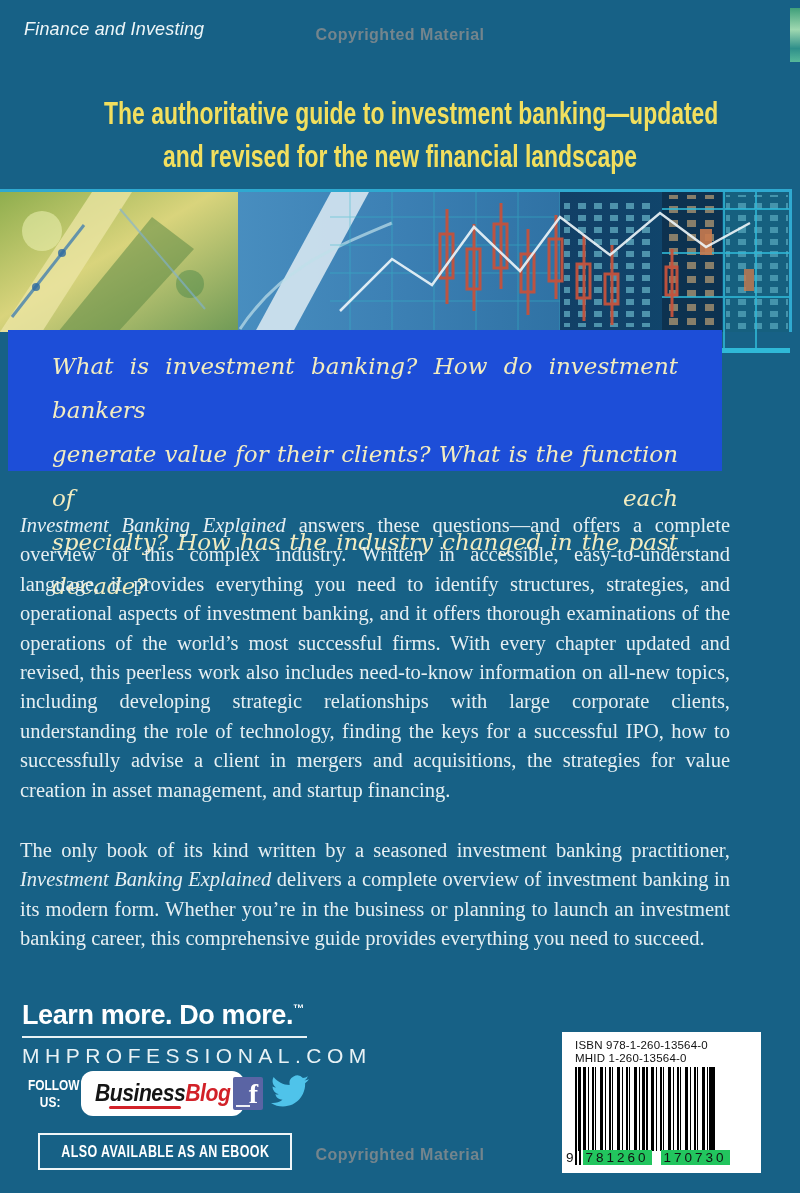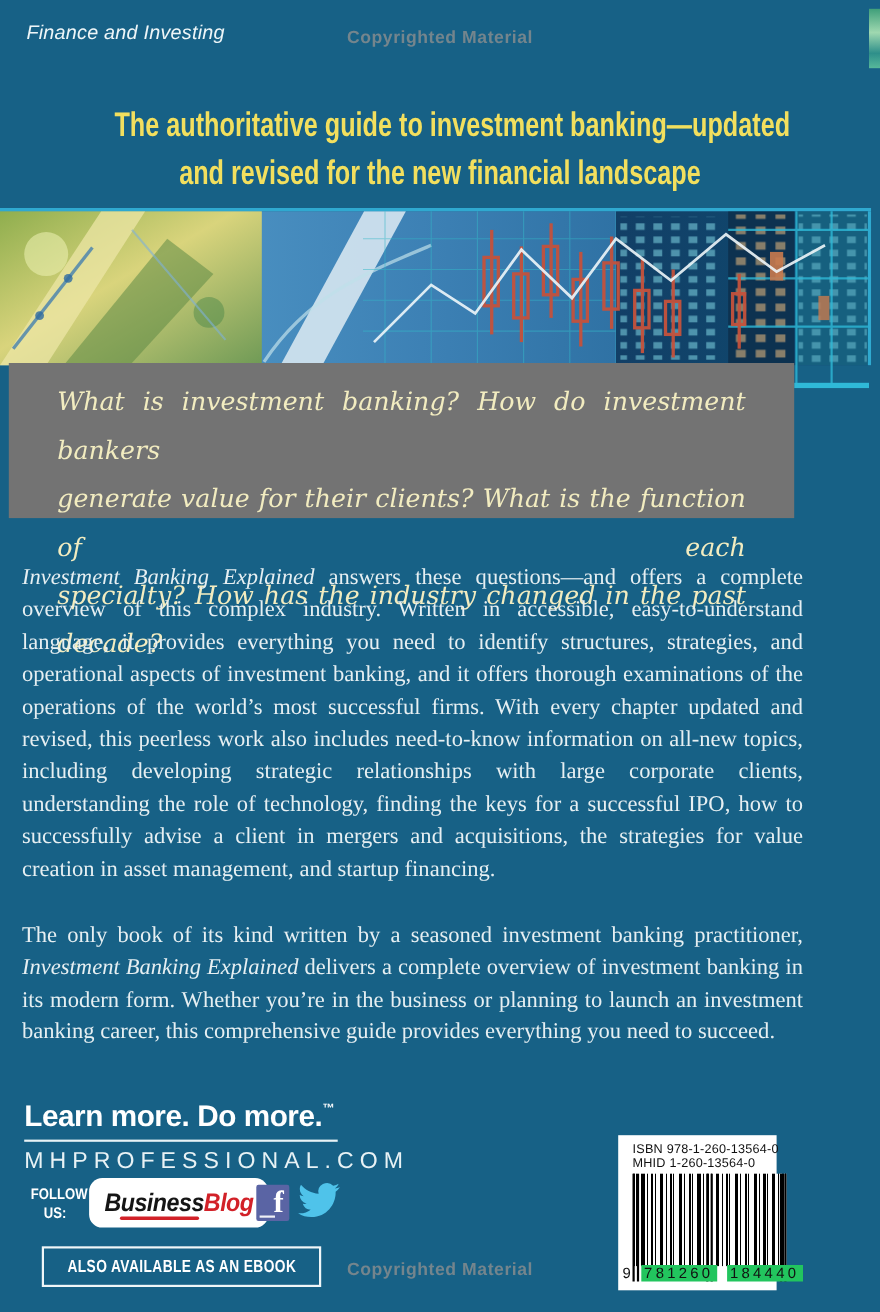--- a/index.html
+++ b/index.html
@@ -11,21 +11,21 @@
   .copy-bottom{position:absolute;left:0;right:0;top:1146px;text-align:center;color:#74858d;font-size:16px;font-weight:bold;letter-spacing:.5px;}
 
   .headline{position:absolute;left:0;top:92px;width:800px;text-align:center;color:#f2df5e;font-weight:bold;}
   .headline .hl-line{font-size:31px;line-height:43px;transform:scaleX(.74);transform-origin:50% 50%;white-space:nowrap;}
 
   .collage{position:absolute;left:0;top:189px;width:792px;height:164px;}
 
   .green-sliver{position:absolute;right:0;top:8px;width:10px;height:54px;
     background:linear-gradient(180deg,#3f9f7a,#9fd8b0 40%,#2e8f8a 75%,#57b89a);}
 
-  .quote-box{position:absolute;left:8px;top:330px;width:714px;height:141px;background:#737373;box-sizing:border-box;padding:14px 44px 0 44px;}
+  .quote-box{position:absolute;left:8px;top:330px;width:714px;height:141px;background:#1d4ed8;box-sizing:border-box;padding:14px 44px 0 44px;}
   .quote-line{color:#f2ecc0;font-family:"DejaVu Serif","Liberation Serif",serif;font-style:italic;font-size:23px;line-height:44px;text-align:justify;text-align-last:justify;}
 
   .body-copy{position:absolute;left:20px;width:710px;color:#e6eff2;font-family:"Liberation Serif","DejaVu Serif",serif;font-size:20.5px;line-height:29.4px;text-align:justify;margin-top:28px;}
   .para1{top:483px;}
   .para2{top:808px;}
   .body-copy .ital{font-style:italic;}
 
   .tagline{position:absolute;left:22px;top:1000px;color:#fff;font-weight:bold;font-size:27px;letter-spacing:-.4px;white-space:nowrap;}
   .tagline .tm{font-size:11px;vertical-align:top;position:relative;top:2px;}
   .tag-rule{position:absolute;left:22px;top:1036px;width:285px;height:2px;background:#e8f2f5;}
@@ -39,21 +39,21 @@
   .bb-swoosh{position:absolute;left:28px;bottom:7px;width:72px;height:3px;background:#d22128;border-radius:2px;}
 
   .fb-icon{position:absolute;left:233px;top:1077px;width:30px;height:33px;background:#5a64a4;border-radius:2px;color:#fff;}
   .fb-f{position:absolute;right:5px;top:1px;font-weight:bold;font-size:28px;font-family:"Liberation Serif",serif;}
   .fb-bar{position:absolute;left:3px;bottom:3px;width:14px;height:2px;background:#fff;opacity:.9;}
   .tw-icon{position:absolute;left:269px;top:1072px;width:42px;height:38px;}
 
   .ebook-box{position:absolute;left:38px;top:1133px;width:250px;height:33px;border:2px solid #f0f6f8;display:flex;align-items:center;justify-content:center;}
   .ebook-box span{color:#fff;font-weight:bold;font-size:16px;letter-spacing:.5px;transform:scaleX(.78);white-space:nowrap;}
 
-  .barcode-box{position:absolute;left:562px;top:1032px;width:144px;height:141px;background:#fff;box-sizing:border-box;padding:7px 0 0 13px;}
+  .barcode-box{position:absolute;left:562px;top:1032px;width:199px;height:141px;background:#fff;box-sizing:border-box;padding:7px 0 0 13px;}
   .bc-line{color:#111;font-size:11.5px;line-height:13px;letter-spacing:.2px;white-space:nowrap;}
   .bc-bars{position:absolute;left:13px;top:35px;width:140px;height:84px;
     background:repeating-linear-gradient(90deg,#000 0 2px,#fff 2px 3px,#000 3px 4px,#fff 4px 8px,#000 8px 11px,#fff 11px 13px,#000 13px 14px,#fff 14px 17px);}
   .bc-guards{position:absolute;left:13px;top:35px;width:140px;height:98px;pointer-events:none;}
   .bc-guards i{position:absolute;top:0;width:2px;height:98px;background:#000;}
   .bc-digits{position:absolute;left:2px;top:118px;width:160px;display:flex;color:#111;font-size:13.5px;font-family:"Liberation Sans",sans-serif;}
   .bc-digits .d9{width:14px;text-align:left;padding-left:2px;}
   .bc-digits .grp{background:#22c55e;padding:0 3px;letter-spacing:3px;margin-left:9px;}
 </style>
 </head>
@@ -210,19 +210,19 @@
       <i style="left:0;"></i>
         <i style="left:4px;"></i>
       <i style="left:67px;"></i>
         <i style="left:71px;"></i>
       <i style="left:134px;"></i>
         <i style="left:138px;"></i>
     </div>
     <div class="bc-digits">
       <span class="d9">9</span>
       <span class="grp">781260</span>
-      <span class="grp">184440</span>
+      <span class="grp">170730</span>
     </div>
   </div>
 
   <div class="copy-bottom">Copyrighted Material</div>
 
 </div>
 
 </body></html>

